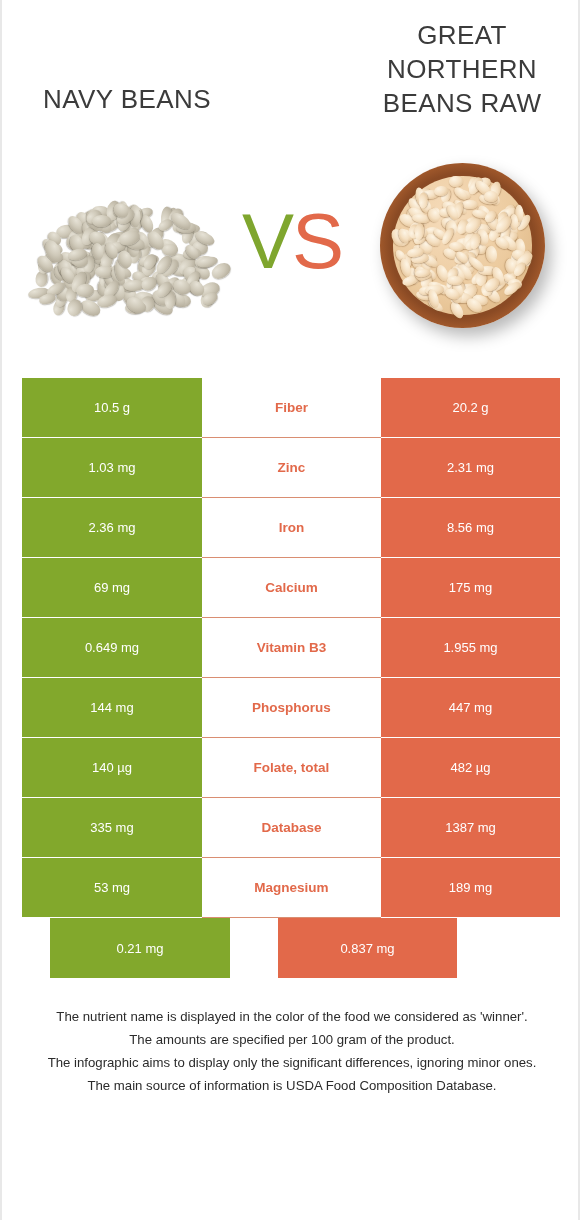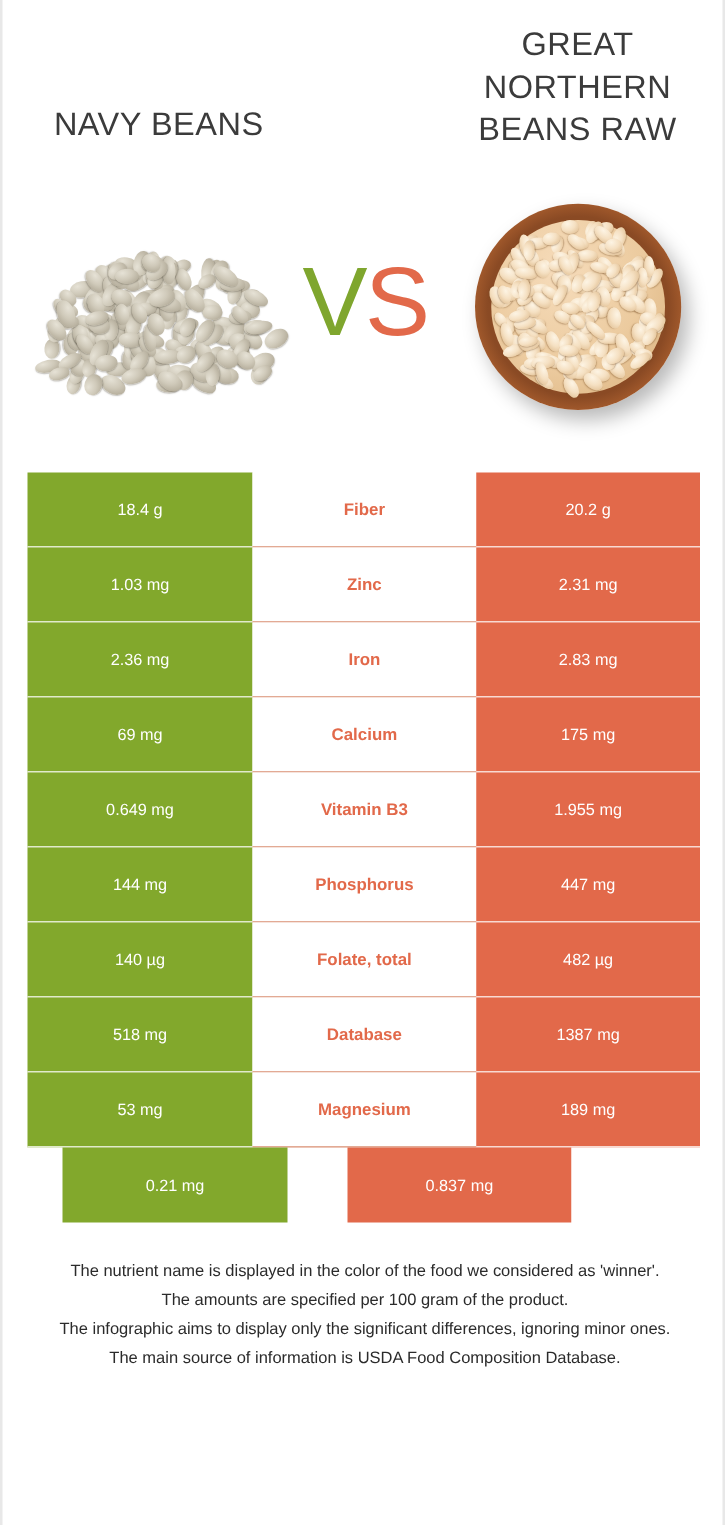--- a/index.html
+++ b/index.html
@@ -559,33 +559,33 @@
             <i style="left: 54.2516px; top: 22.7377px; width: 13.9044px; height: 9.7052px; transform: rotate(-9deg);"></i>
             <i style="left: 103.669px; top: 49.4897px; width: 13.1072px; height: 9.27933px; transform: rotate(-48deg);"></i>
             <i style="left: 114.582px; top: 74.7143px; width: 14.6302px; height: 9.75531px; transform: rotate(35deg);"></i>
           </div>
       </div>
     </div>
   </div>
 
   <div class="table" id="nutrient-table">
       <div class="row">
-        <div class="cell cell-left">18.4 g</div>
+        <div class="cell cell-left">10.5 g</div>
         <div class="cell cell-mid winner-right">Fiber</div>
         <div class="cell cell-right">20.2 g</div>
       </div>
       <div class="row">
         <div class="cell cell-left">1.03 mg</div>
         <div class="cell cell-mid winner-right">Zinc</div>
         <div class="cell cell-right">2.31 mg</div>
       </div>
       <div class="row">
         <div class="cell cell-left">2.36 mg</div>
         <div class="cell cell-mid winner-right">Iron</div>
-        <div class="cell cell-right">2.83 mg</div>
+        <div class="cell cell-right">8.56 mg</div>
       </div>
       <div class="row">
         <div class="cell cell-left">69 mg</div>
         <div class="cell cell-mid winner-right">Calcium</div>
         <div class="cell cell-right">175 mg</div>
       </div>
       <div class="row">
         <div class="cell cell-left">0.649 mg</div>
         <div class="cell cell-mid winner-right">Vitamin B3</div>
         <div class="cell cell-right">1.955 mg</div>
@@ -594,21 +594,21 @@
         <div class="cell cell-left">144 mg</div>
         <div class="cell cell-mid winner-right">Phosphorus</div>
         <div class="cell cell-right">447 mg</div>
       </div>
       <div class="row">
         <div class="cell cell-left">140 µg</div>
         <div class="cell cell-mid winner-right">Folate, total</div>
         <div class="cell cell-right">482 µg</div>
       </div>
       <div class="row">
-        <div class="cell cell-left">518 mg</div>
+        <div class="cell cell-left">335 mg</div>
         <div class="cell cell-mid winner-right">Database</div>
         <div class="cell cell-right">1387 mg</div>
       </div>
       <div class="row">
         <div class="cell cell-left">53 mg</div>
         <div class="cell cell-mid winner-right">Magnesium</div>
         <div class="cell cell-right">189 mg</div>
       </div>
       <div class="row">
         <div class="cell cell-left">0.21 mg</div>

